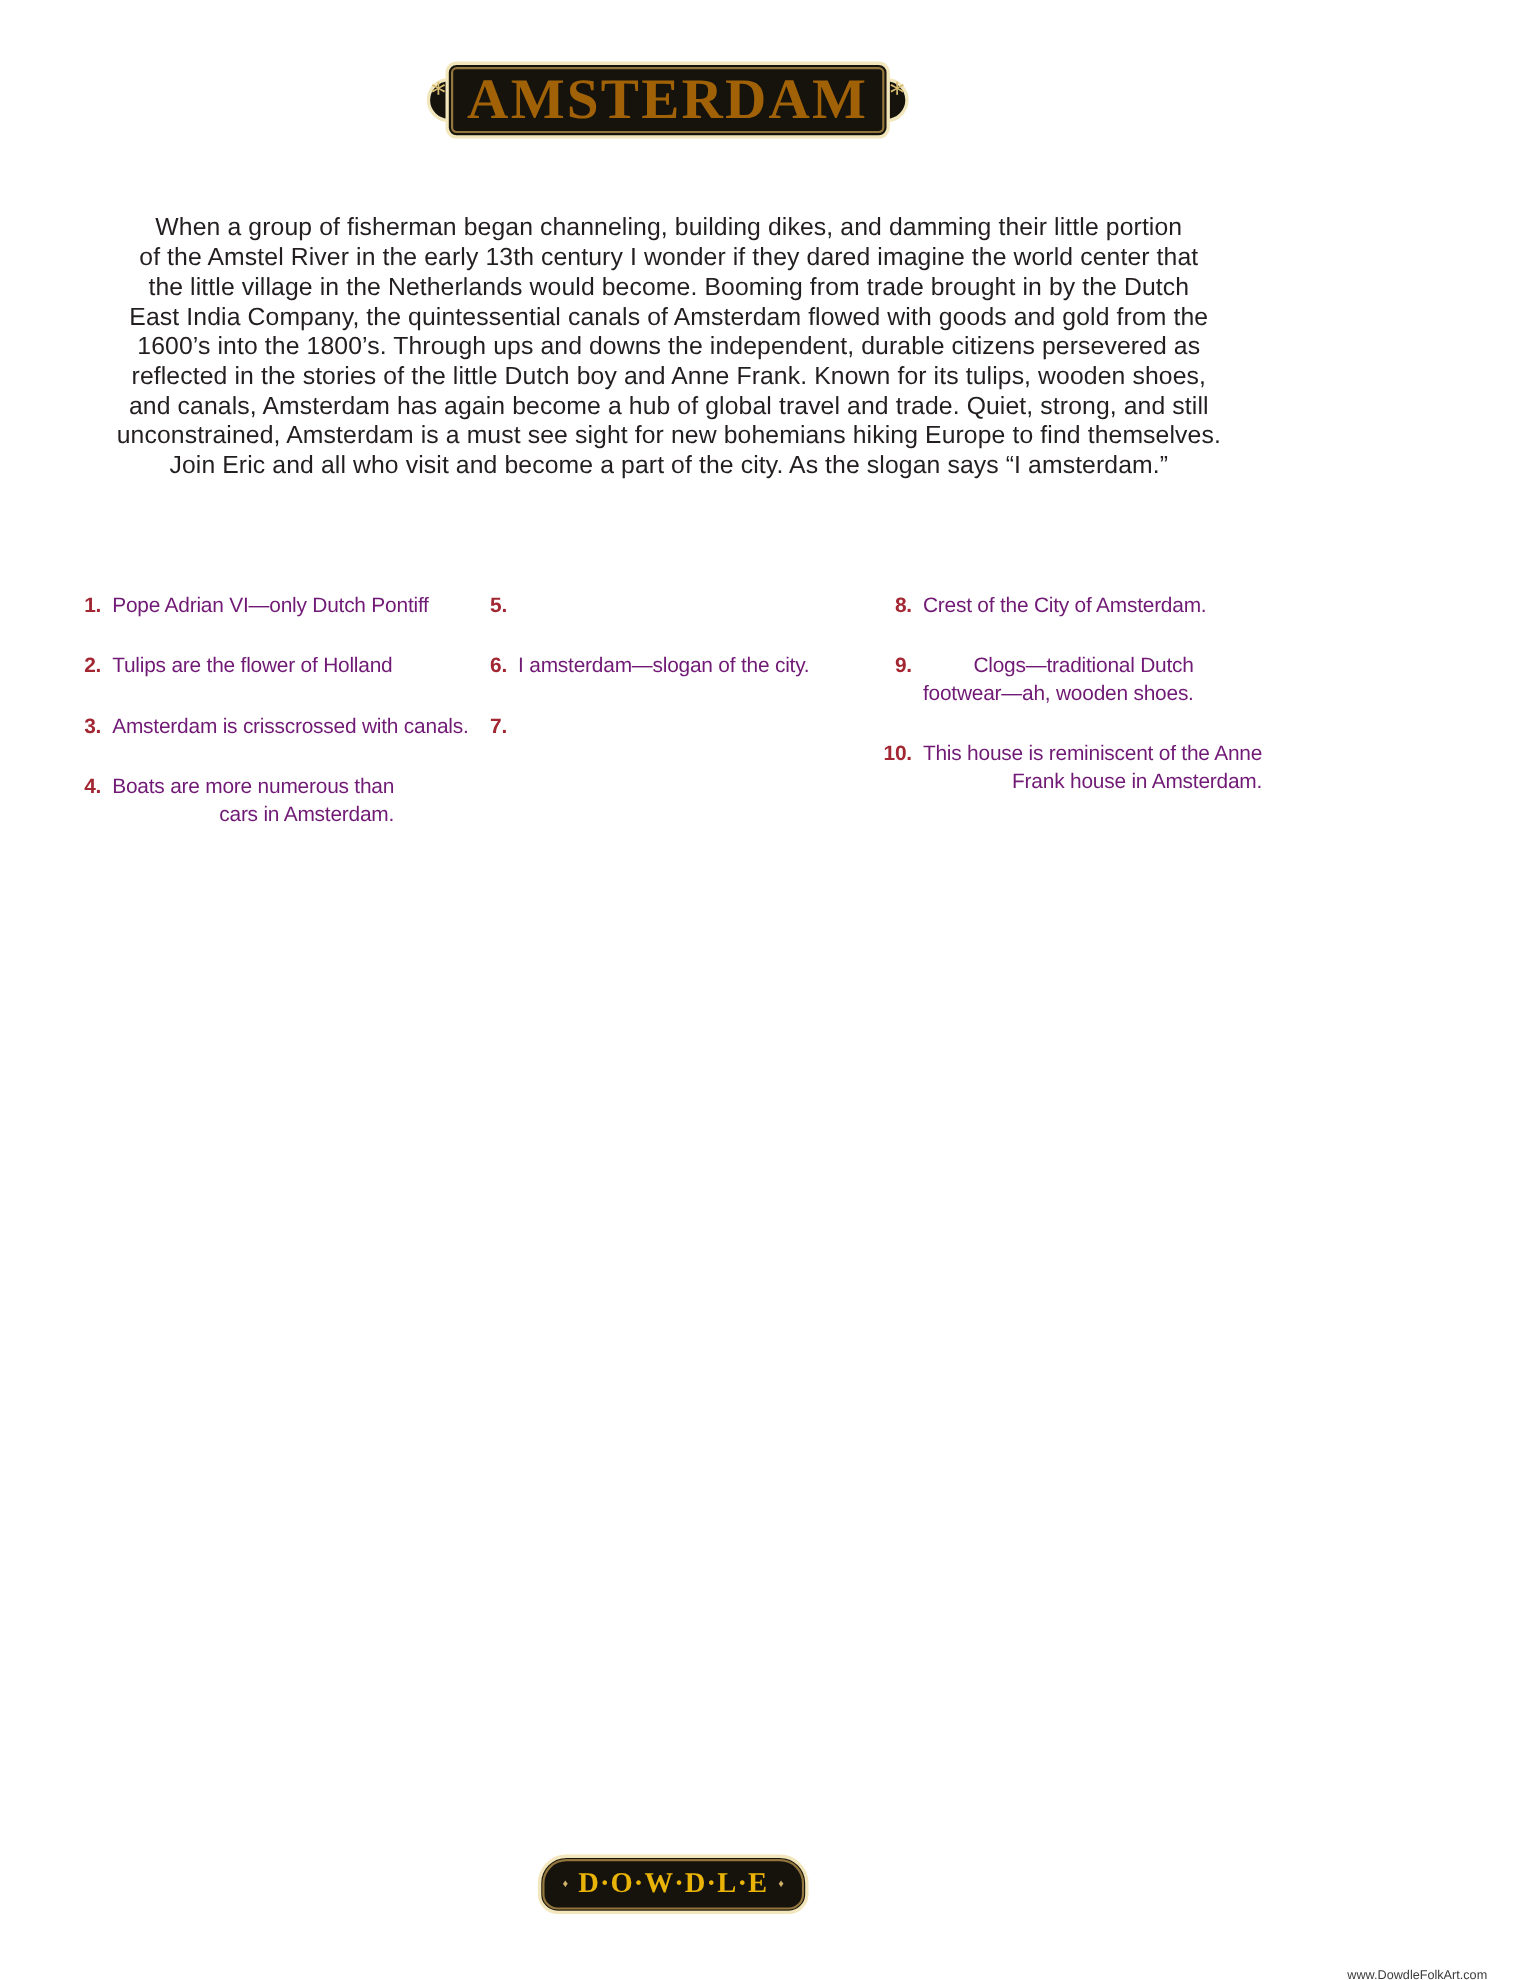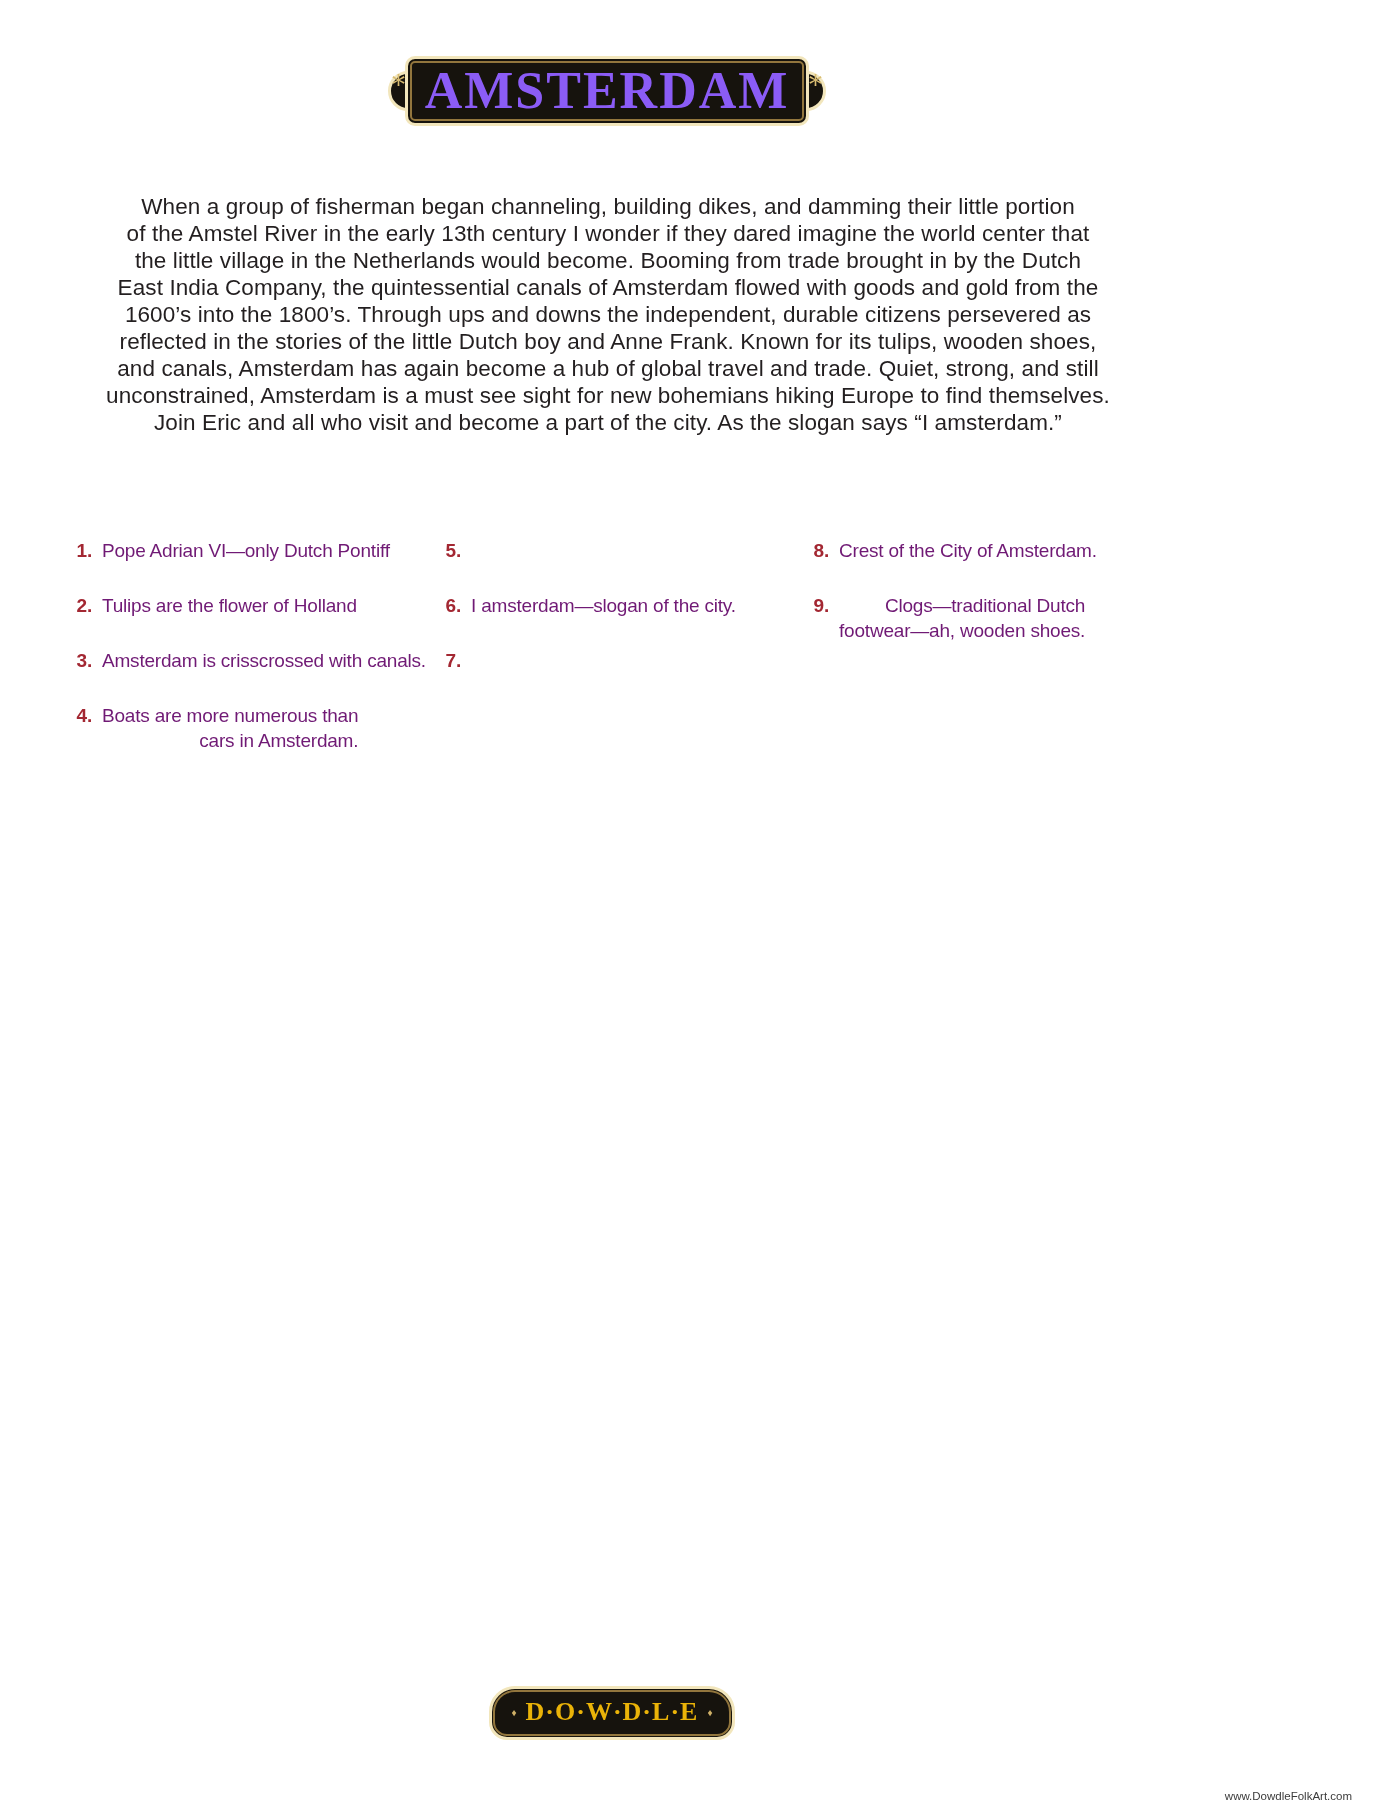--- a/index.html
+++ b/index.html
@@ -25,21 +25,21 @@
   .badge-end.left  .rosette { left:1px; }
   .badge-end.right .rosette { right:1px; }
   .badge-face {
     position:absolute; inset:0; z-index:1;
     background:#16130d; border:3px solid #f2e6bc; border-radius:10px;
     box-shadow: inset 0 0 0 2px #16130d, inset 0 0 0 4px #92763d;
     display:flex; align-items:center; justify-content:center;
   }
   .badge-title {
     font-family:"Liberation Serif", serif; font-weight:700;
-    font-size:52px; letter-spacing:2px; color:#8b5cf6;
+    font-size:52px; letter-spacing:2px; color:#a16207;
     transform:translateY(-1px);
   }
 
   
   .intro {
     position:absolute; left:103px; top:193px; width:1010px;
     text-align:center; font-size:22.5px; line-height:27px;
     letter-spacing:0.1px; white-space:pre-line; color:#231f20;
   }
 
@@ -139,20 +139,25 @@
     <div class="col">
       <div class="item">
         <span class="num">8.</span>
         <span class="txt">Crest of the City of Amsterdam.</span>
       </div>
       <div class="item">
         <span class="num">9.</span>
         <span class="txt">Clogs—traditional Dutch
 footwear—ah, wooden shoes.</span>
       </div>
+      <div class="item">
+        <span class="num">10.</span>
+        <span class="txt">This house is reminiscent of the Anne
+Frank house in Amsterdam.</span>
+      </div>
     </div>
 
   </div>
 
   <div class="bottom-badge">
     <span class="diamond-icon">♦</span>
     <span class="dowdle-text">D·O·W·D·L·E</span>
     <span class="diamond-icon">♦</span>
   </div>
 

